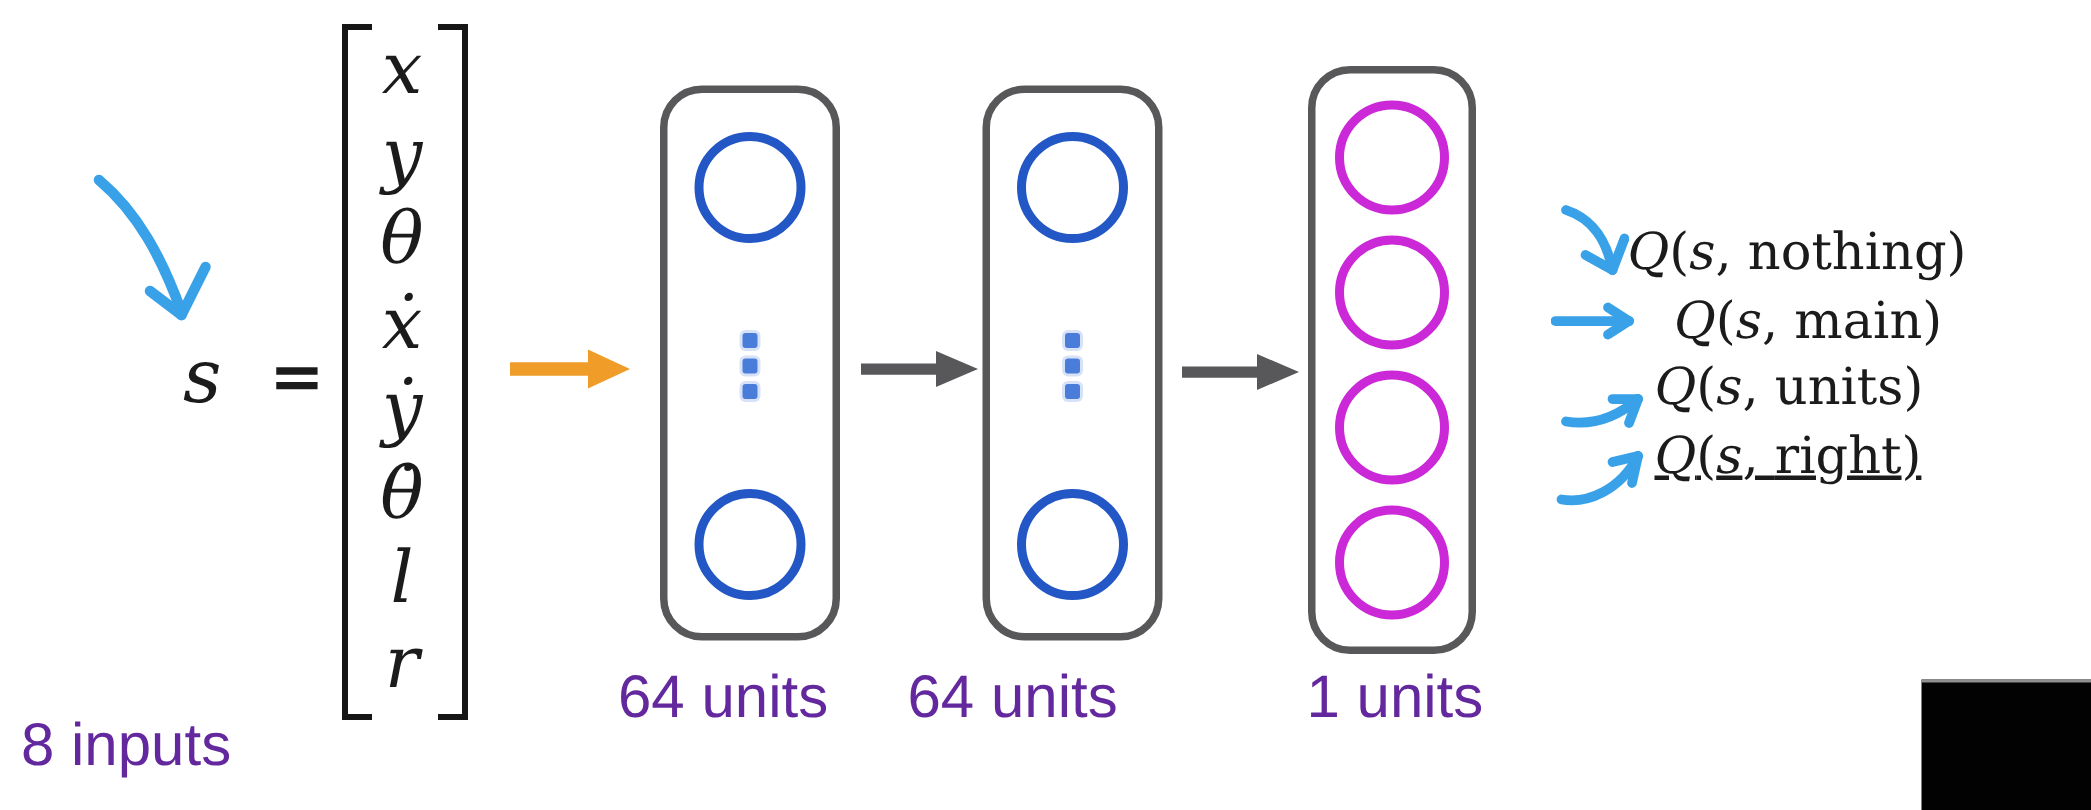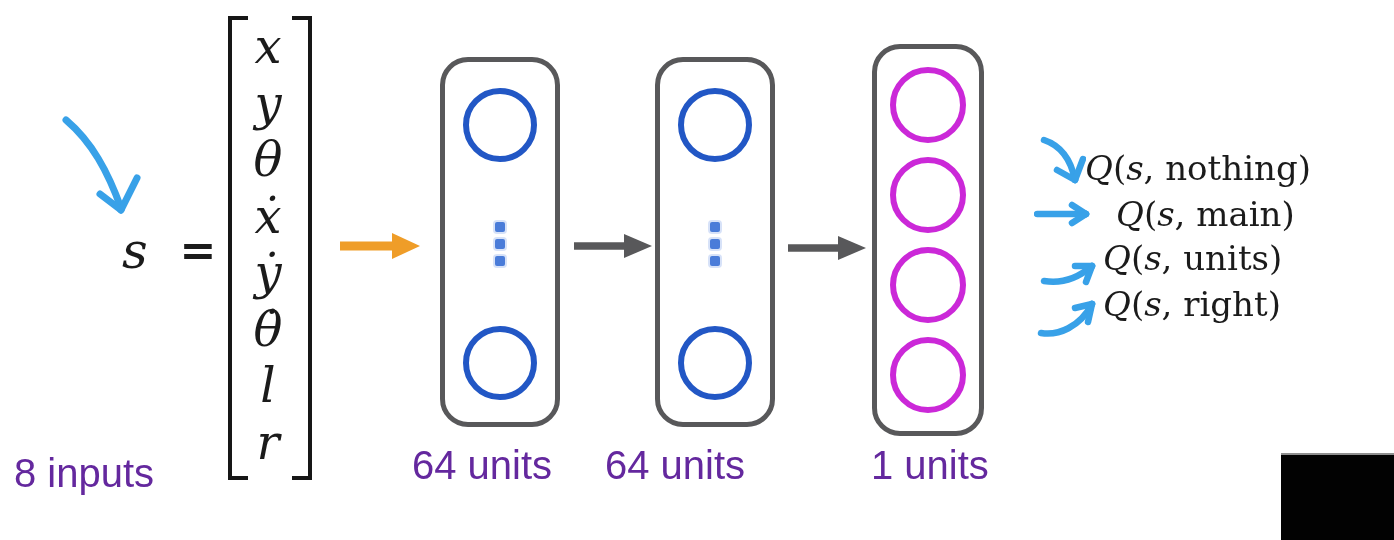--- a/index.html
+++ b/index.html
@@ -28,21 +28,21 @@
     display:flex; flex-direction:column; justify-content:space-between;
     align-items:center; padding:2px 0; box-sizing:border-box;
   }
   .v-entry{
     flex:1 1 auto; display:flex; align-items:center; justify-content:center;
     font-family:"DejaVu Serif",serif; font-style:italic; font-size:48px;
     line-height:1; color:var(--math-black);
   }
 
   .inputs-label{
-    position:absolute; left:14px; top:452px;
+    position:absolute; left:14px; top:476px;
     font-size:40px; line-height:1.05; color:var(--label-purple);text-align:center;
   }
 
   
   .layer-box{
     position:absolute; box-sizing:border-box;
     border:5px solid var(--box-border); border-radius:28px; background:#fff;
     display:flex; flex-direction:column; align-items:center; justify-content:space-between;
   }
   .node{box-sizing:border-box; border-radius:50%; background:#fff;}
@@ -167,14 +167,14 @@
       </svg>
     </div>
     <div class="q-row" style="left: 1103px; top: 240px;"><span class="mi">Q</span><span class="mo">(</span><span class="mi">s</span><span class="mo">, </span><span class="mo">units</span><span class="mo">)</span></div>
     <div class="abs" style="left: 1036px; top: 289px;">
       <svg width="66" height="50" viewBox="0 0 66 50">
         <path d="M5,44 C22,47 44,38 56,15" fill="none" stroke="var(--annotation-blue)" stroke-width="6.5" stroke-linecap="round"></path>
         <path d="M56,15 L39,19" fill="none" stroke="var(--annotation-blue)" stroke-width="6.5" stroke-linecap="round"></path>
         <path d="M56,15 L52,33" fill="none" stroke="var(--annotation-blue)" stroke-width="6.5" stroke-linecap="round"></path>
       </svg>
     </div>
-    <div class="q-row" style="left: 1103px; top: 286px;"><span class="mi">Q</span><span class="mo">(</span><span class="mi">s</span><span class="mo">, </span><span class="mo">right</span><span class="mo">)</span></div>
+    <div class="q-row" style="left: 1103px; top: 286px; text-decoration: underline;"><span class="mi">Q</span><span class="mo">(</span><span class="mi">s</span><span class="mo">, </span><span class="mo">right</span><span class="mo">)</span></div>
   </div>
 
 </body></html>

